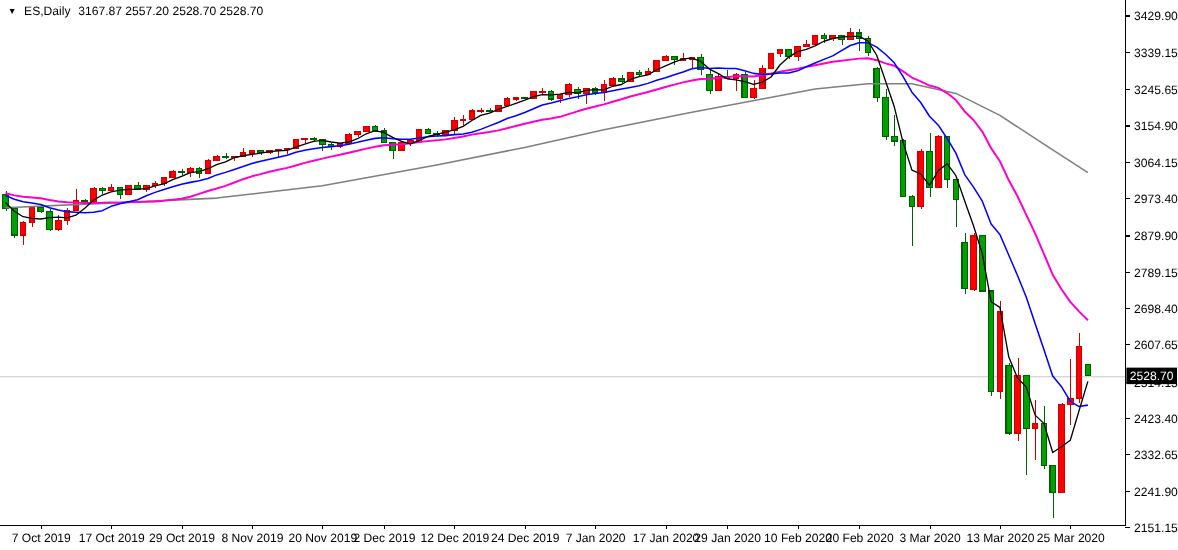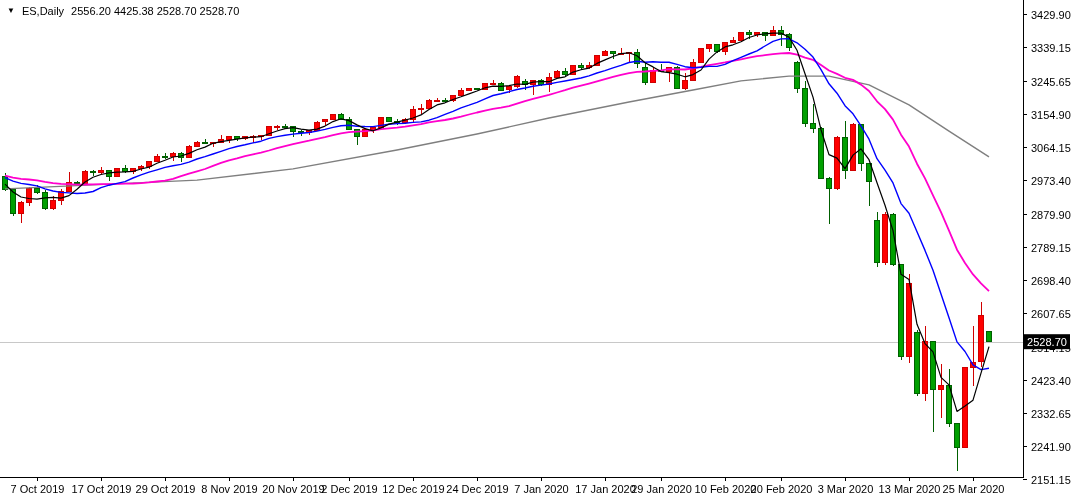--- a/index.html
+++ b/index.html
@@ -15,21 +15,21 @@
   #chart-svg{position:absolute;top:0;left:0;}
   text{font-family:"Liberation Sans",sans-serif;}
 </style>
 </head>
 <body>
 
 <div id="chart-window">
   <div id="chart-title">
     <span class="tri">▼</span>
     <span>ES,Daily</span>
-    <span>2556.20 4425.38 2528.70 2528.70</span>
+    <span>3167.87 2557.20 2528.70 2528.70</span>
   </div>
   <svg id="chart-svg" width="1071" height="500">
     <g id="layer-bg">
         <line x1="0" y1="342.5" x2="1023" y2="342.5" stroke="#C8C8C8" stroke-width="1"></line>
       </g>
     <g id="layer-candles" shape-rendering="crispEdges">
         <g>
           <line x1="5.5" y1="173.2" x2="5.5" y2="191.4" stroke="#006000" stroke-width="1"></line>
           <rect x="2.5" y="176.5" width="5" height="13.1" fill="#00A000" stroke="#006000" stroke-width="1"></rect>
         </g>

